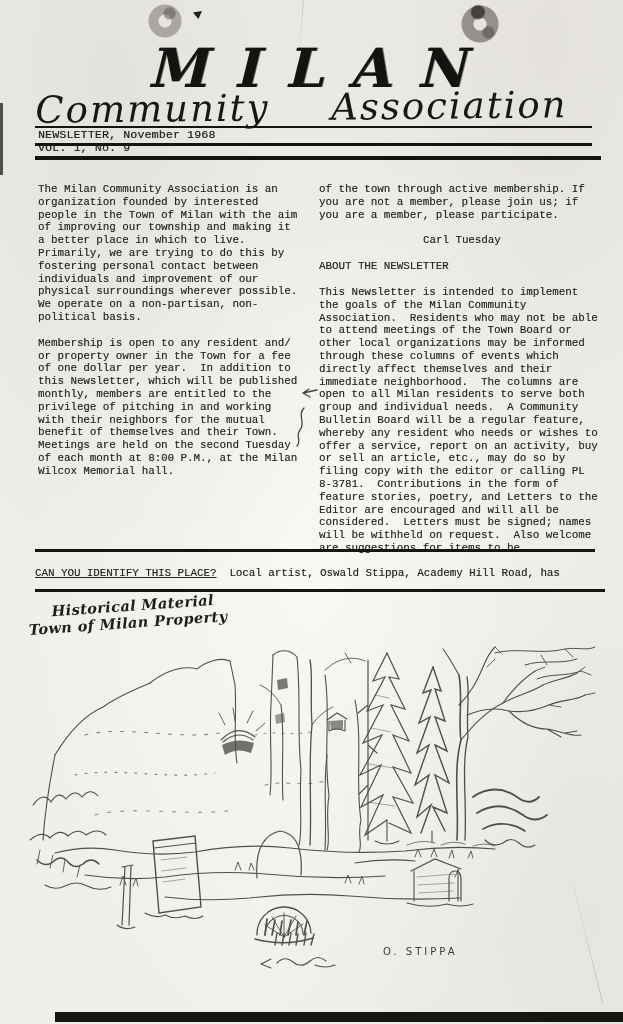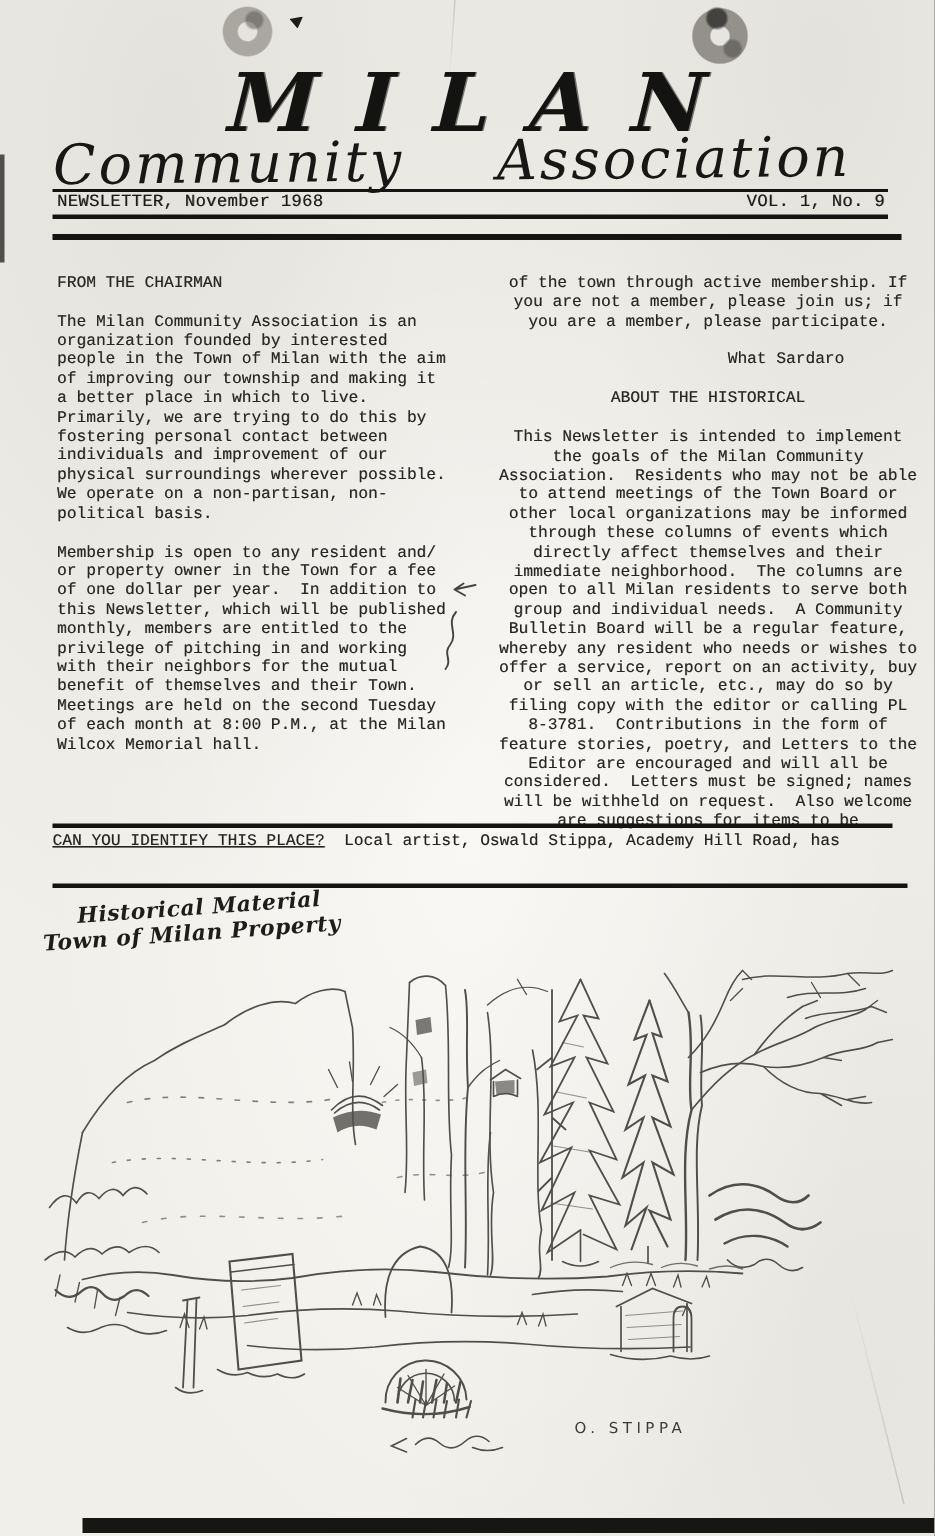--- a/index.html
+++ b/index.html
@@ -49,36 +49,36 @@
     font-family:"DejaVu Serif",serif;font-style:italic;
     font-size:37px;letter-spacing:2px;word-spacing:48px;color:#171715;
     transform:translateX(-10px) rotate(-0.6deg);
   }
   .rule{position:absolute;background:#141412;}
   .rule.r1{left:35px;top:126px;width:557px;height:2px;}
   .rule.r2{left:35px;top:143px;width:557px;height:2.5px;}
   .rule.r3{left:35px;top:156px;width:566px;height:3.5px;}
   .issue-row{
     position:absolute;left:38px;top:128px;width:552px;display:flex;justify-content:space-between;
-    font-size:11.5px;letter-spacing:.2px;color:#1c1c1a;text-shadow:.4px 0 0 rgba(28,28,26,.5);
+    font-size:11.5px;letter-spacing:.2px;color:#1c1c1a;text-shadow:.4px 0 0 rgba(28,28,26,.5);flex-direction:column;
   }
   
   .col{position:absolute;font-size:10.8px;line-height:12.8px;color:#262624;
        text-shadow:.3px 0 0 rgba(38,38,36,.45);}
   .col.left{left:38px;top:183px;width:262px;}
-  .col.right{left:332px;top:183px;width:280px;text-align:center;}
+  .col.right{left:319px;top:183px;width:280px;}
   .col .head{margin:0 0 13px 0;white-space:pre-wrap;}
   .col p{margin:0 0 13px 0;white-space:pre-wrap;}
   .byline{margin:0 0 13px 0;padding-left:104px;white-space:pre-wrap;}
   
   .pen{position:absolute;}
   
   .banner{
     position:absolute;left:35px;top:549px;width:560px;border-top:3px solid #141412;
-    padding-top:3px;font-size:10.8px;line-height:13px;color:#242422;
+    padding-top:15px;font-size:10.8px;line-height:13px;color:#242422;
     text-shadow:.3px 0 0 rgba(36,36,34,.45);
   }
   .banner div{white-space:pre-wrap;}
   .banner .u{text-decoration:underline;}
   .rule.r4{left:35px;top:589px;width:570px;height:2.5px;}
   
   .stamp{
     position:absolute;left:28px;top:597px;transform:rotate(-4deg);
     font-family:"DejaVu Serif",serif;font-style:italic;font-weight:bold;
     font-size:14.5px;color:#1d1d1b;letter-spacing:.4px;line-height:17px;
@@ -104,29 +104,28 @@
   <div class="subtitle">Community Association</div>
   <div class="rule r1"></div>
   <div class="issue-row">
     <span>NEWSLETTER, November 1968</span>
     <span>VOL. 1, No. 9</span>
   </div>
   <div class="rule r2"></div>
   <div class="rule r3"></div>
 
   <div class="col left">
-    <div class="head">FROM THE CHAIRMAN</div>
     <p>The Milan Community Association is an organization founded by interested people in the Town of Milan with the aim of improving our township and making it a better place in which to live.  Primarily, we are trying to do this by fostering personal contact between individuals and improvement of our physical surroundings wherever possible.  We operate on a non-partisan, non-political basis.</p>
     <p>Membership is open to any resident and/ or property owner in the Town for a fee of one dollar per year.  In addition to this Newsletter, which will be published monthly, members are entitled to the privilege of pitching in and working with their neighbors for the mutual benefit of themselves and their Town.  Meetings are held on the second Tuesday of each month at 8:00 P.M., at the Milan Wilcox Memorial hall.</p>
   </div>
 
   <div class="col right">
     <p>of the town through active membership. If you are not a member, please join us; if you are a member, please participate.</p>
-    <div class="byline">What Sardaro</div>
-    <div class="head">ABOUT THE HISTORICAL</div>
+    <div class="byline">Carl Tuesday</div>
+    <div class="head">ABOUT THE NEWSLETTER</div>
     <p>This Newsletter is intended to implement the goals of the Milan Community Association.  Residents who may not be able to attend meetings of the Town Board or other local organizations may be informed through these columns of events which directly affect themselves and their immediate neighborhood.  The columns are open to all Milan residents to serve both group and individual needs.  A Community Bulletin Board will be a regular feature, whereby any resident who needs or wishes to offer a service, report on an activity, buy or sell an article, etc., may do so by filing copy with the editor or calling PL 8-3781.  Contributions in the form of feature stories, poetry, and Letters to the Editor are encouraged and will all be considered.  Letters must be signed; names will be withheld on request.  Also welcome are suggestions for items to be</p>
   </div>
 
   <svg class="pen" style="left:300px;top:386px;" width="18" height="12" viewBox="0 0 18 12">
     <path d="M17,4 L3,7 M3,7 L9,3 M3,7 L10,11" stroke="#454441" stroke-width="1.3" fill="none" stroke-linecap="round"></path>
   </svg>
   <svg class="pen" style="left:291px;top:406px;" width="20" height="42" viewBox="0 0 20 42">
     <path d="M13,2 C6,10 15,16 9,24 C4,30 11,34 6,40" stroke="#45443f" stroke-width="1.3" fill="none" stroke-linecap="round"></path>
   </svg>
 

